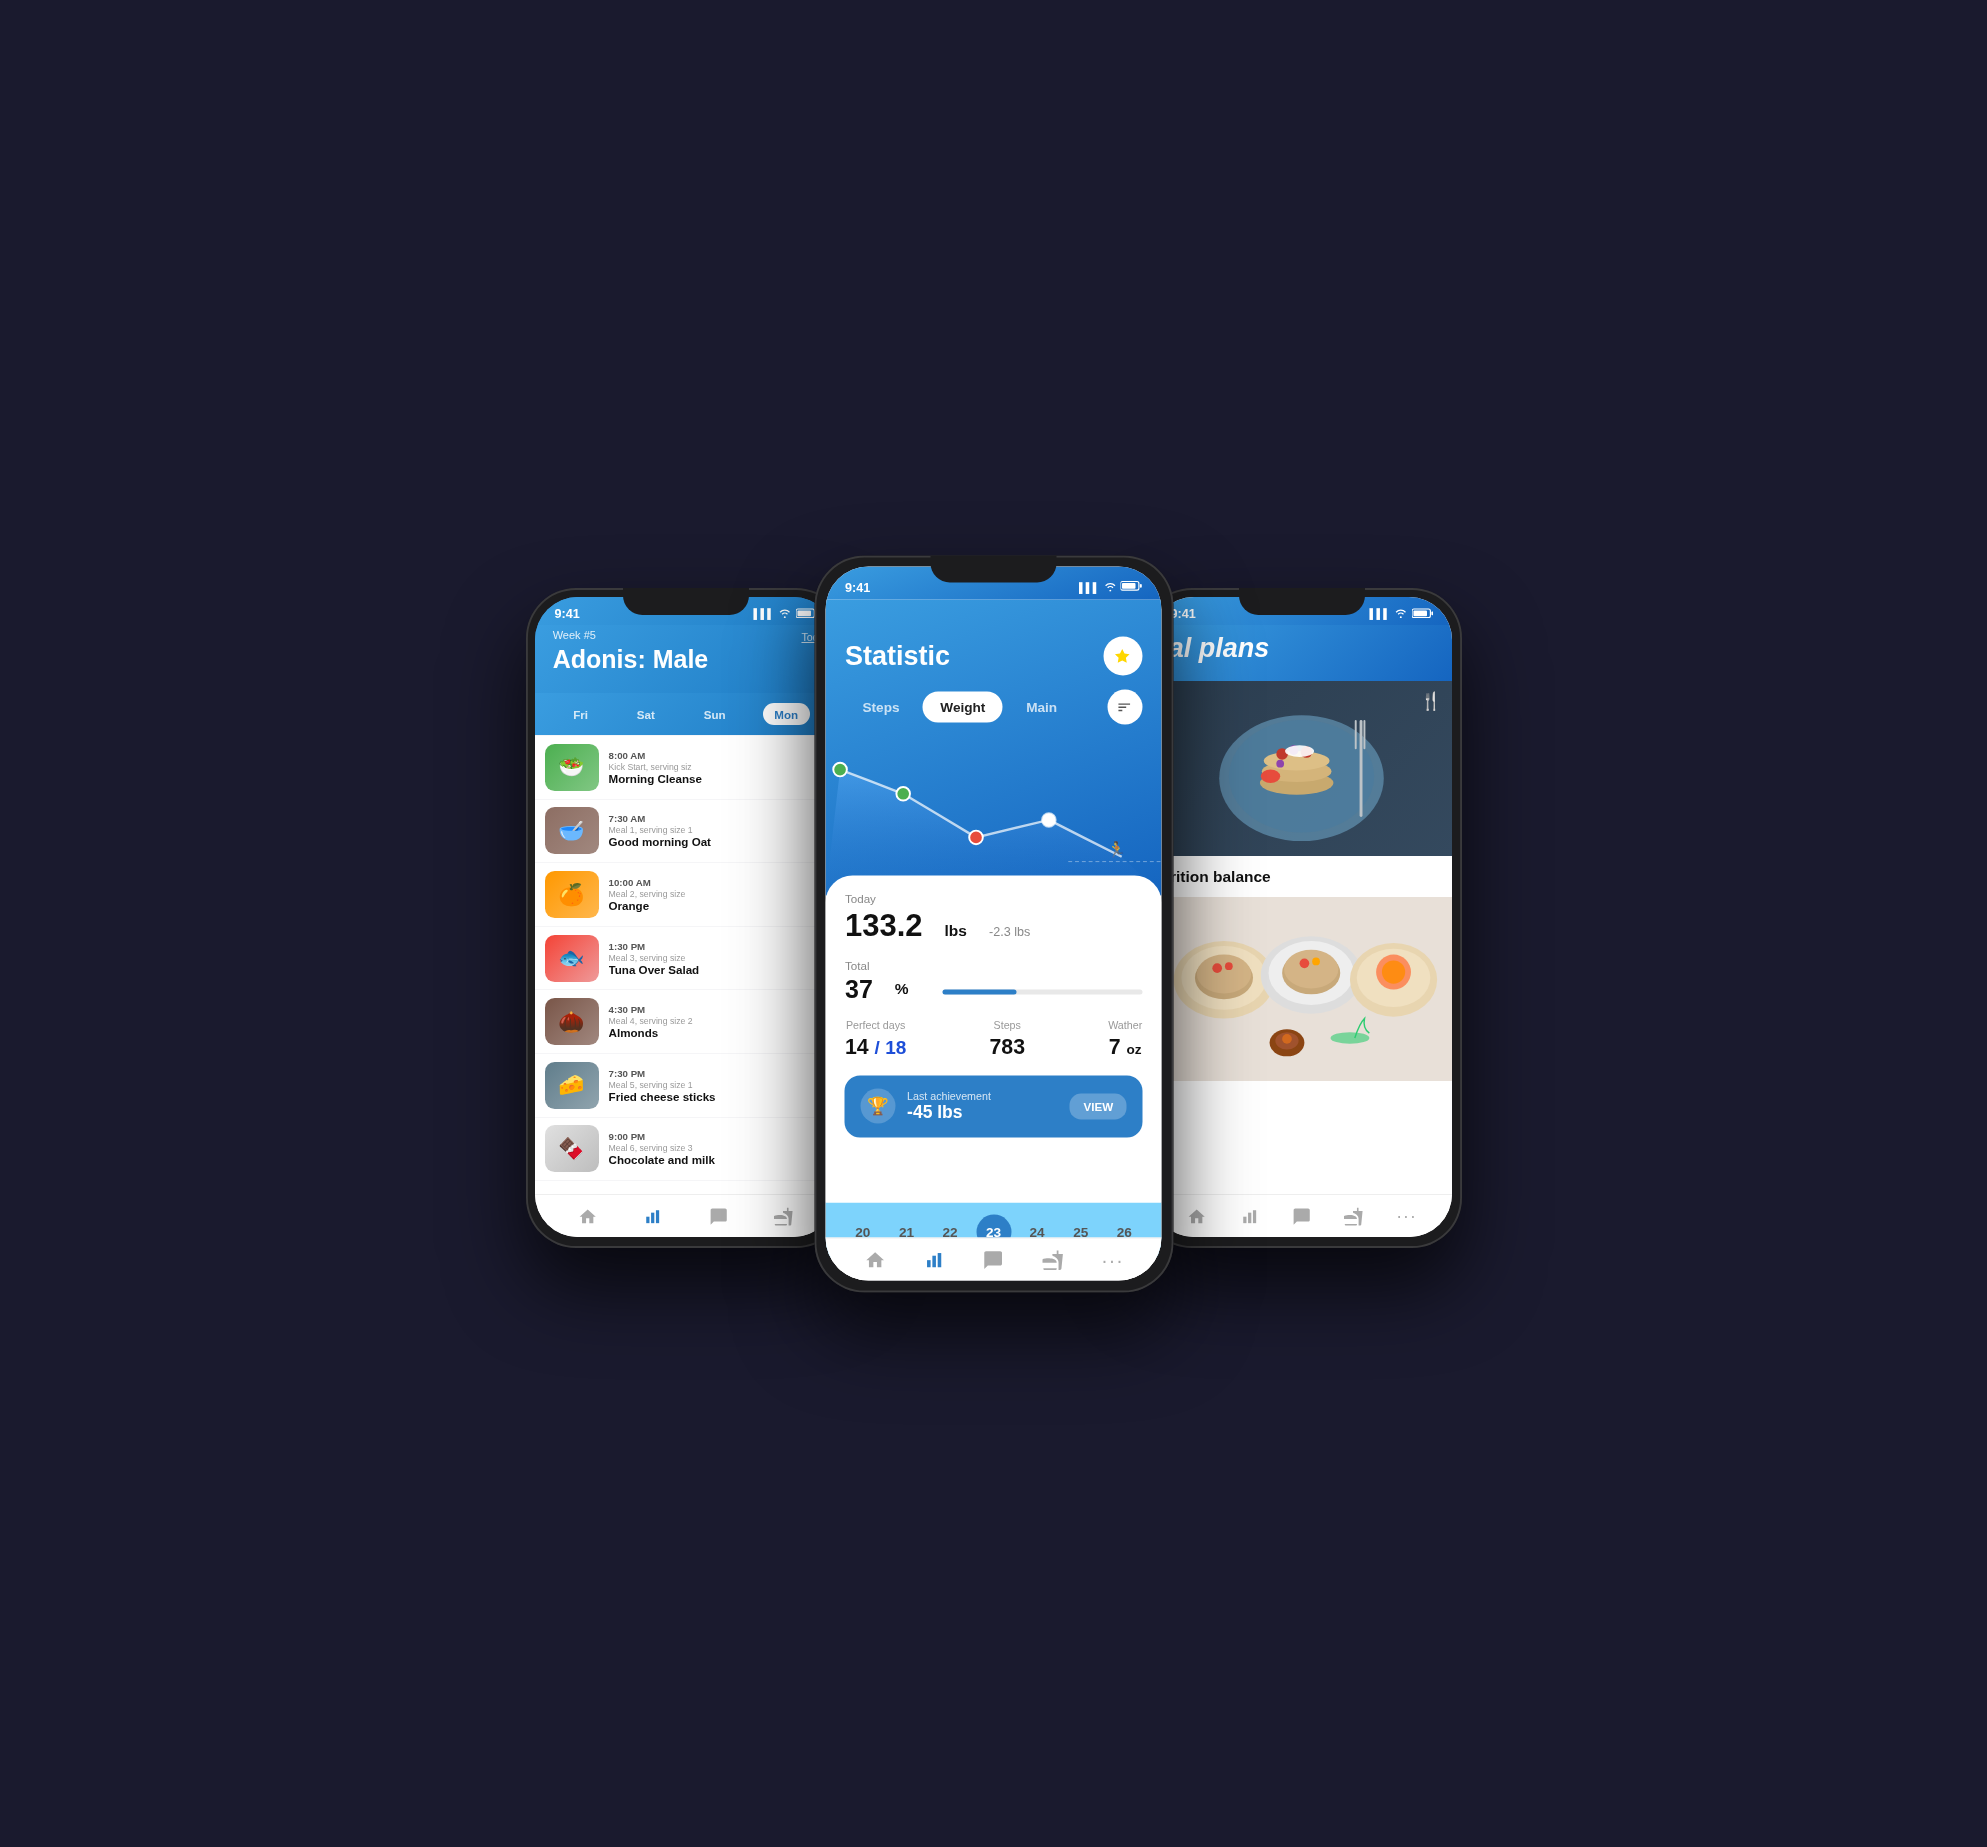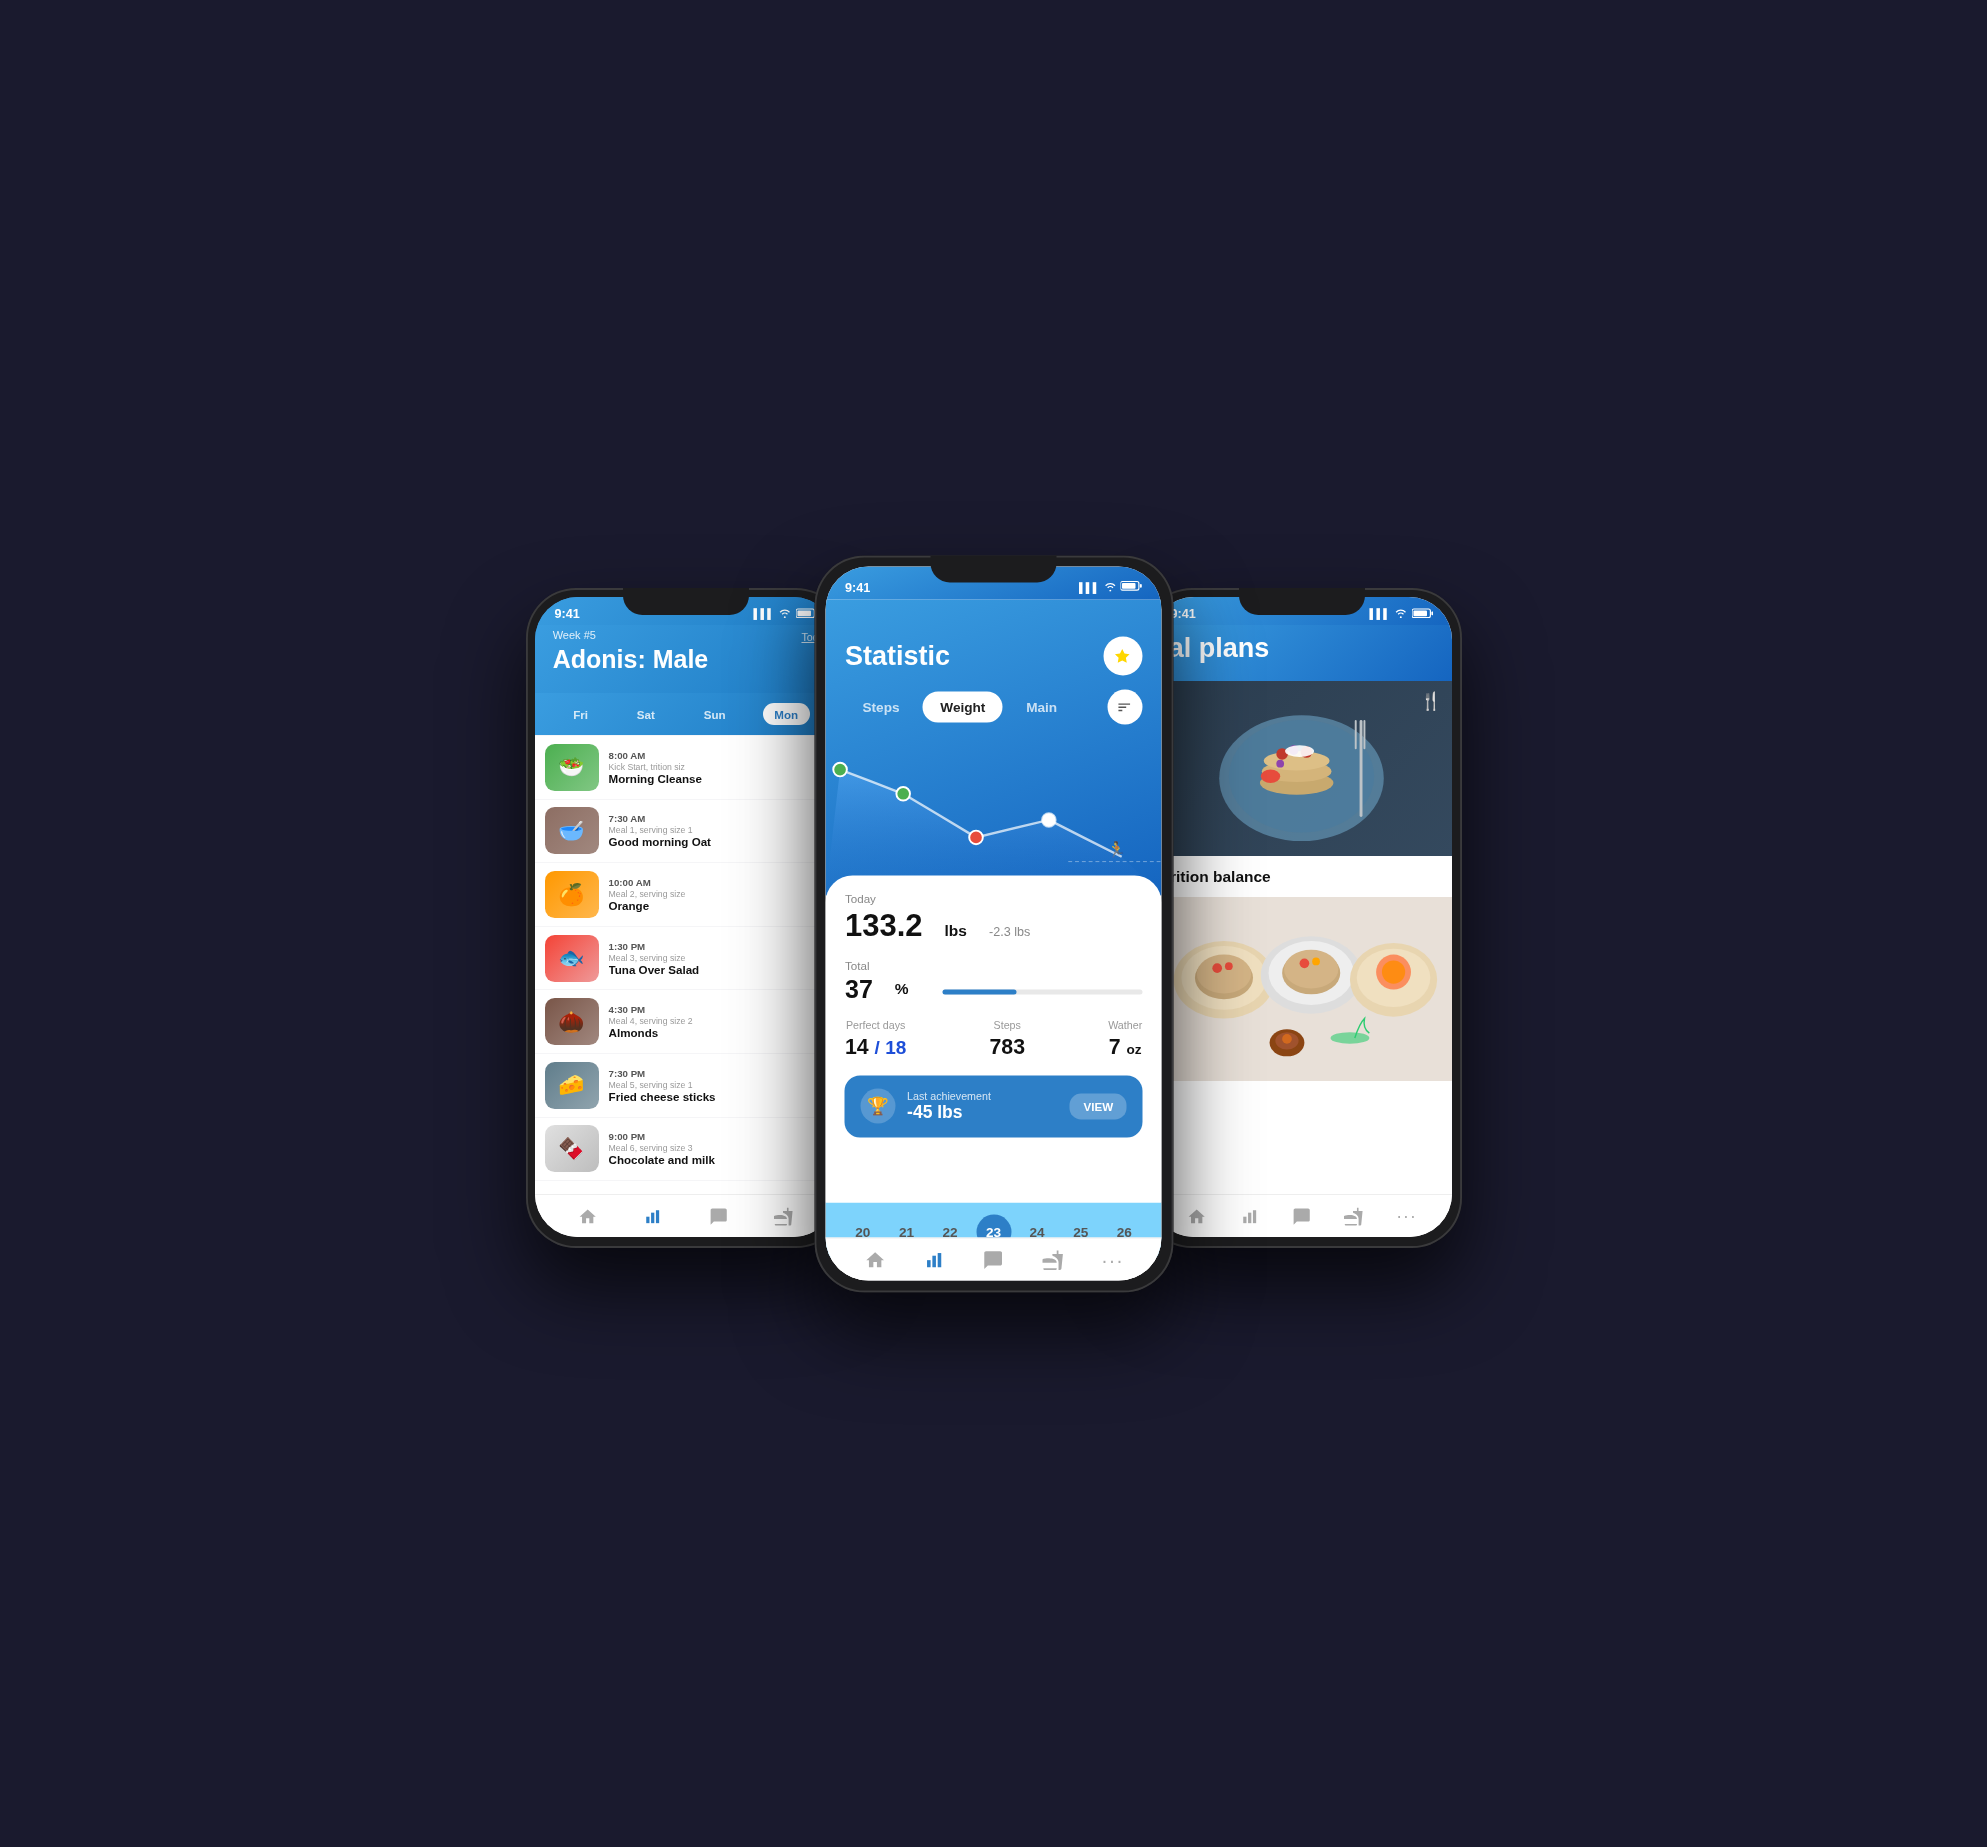--- a/index.html
+++ b/index.html
@@ -337,20 +337,21 @@
     .date-item.active {
       background: #2d7fc7;
       color: white;
     }
 
     
     .right-header {
       background: linear-gradient(135deg, #3a9de0, #1565c0);
       padding: 35px 17.5px 17.5px;
       color: white;
+      font-style: italic;
     }
     .right-header .title { font-size: 27px; font-weight: 800; }
 
     
     .food-visual {
       width: 54px;
       height: 47px;
       border-radius: 9.7px;
       display: flex;
       align-items: center;
@@ -417,21 +418,21 @@
         <div class="day-pill">Sat</div>
         <div class="day-pill">Sun</div>
         <div class="day-pill active">Mon</div>
       </div>
 
       <div class="meal-list" style="flex:1;overflow:hidden;">
         <div class="meal-item">
           <div class="food-visual food-v1">🥗</div>
           <div class="meal-info">
             <div class="meal-time">8:00 AM</div>
-            <div class="meal-sub">Kick Start,  trition siz</div>
+            <div class="meal-sub">Kick Start,  serving siz</div>
             <div class="meal-name">Morning Cleanse</div>
           </div>
         </div>
         <div class="meal-item">
           <div class="food-visual food-v2">🥣</div>
           <div class="meal-info">
             <div class="meal-time">7:30 AM</div>
             <div class="meal-sub">Meal 1,  serving size 1</div>
             <div class="meal-name">Good morning Oat</div>
           </div>

